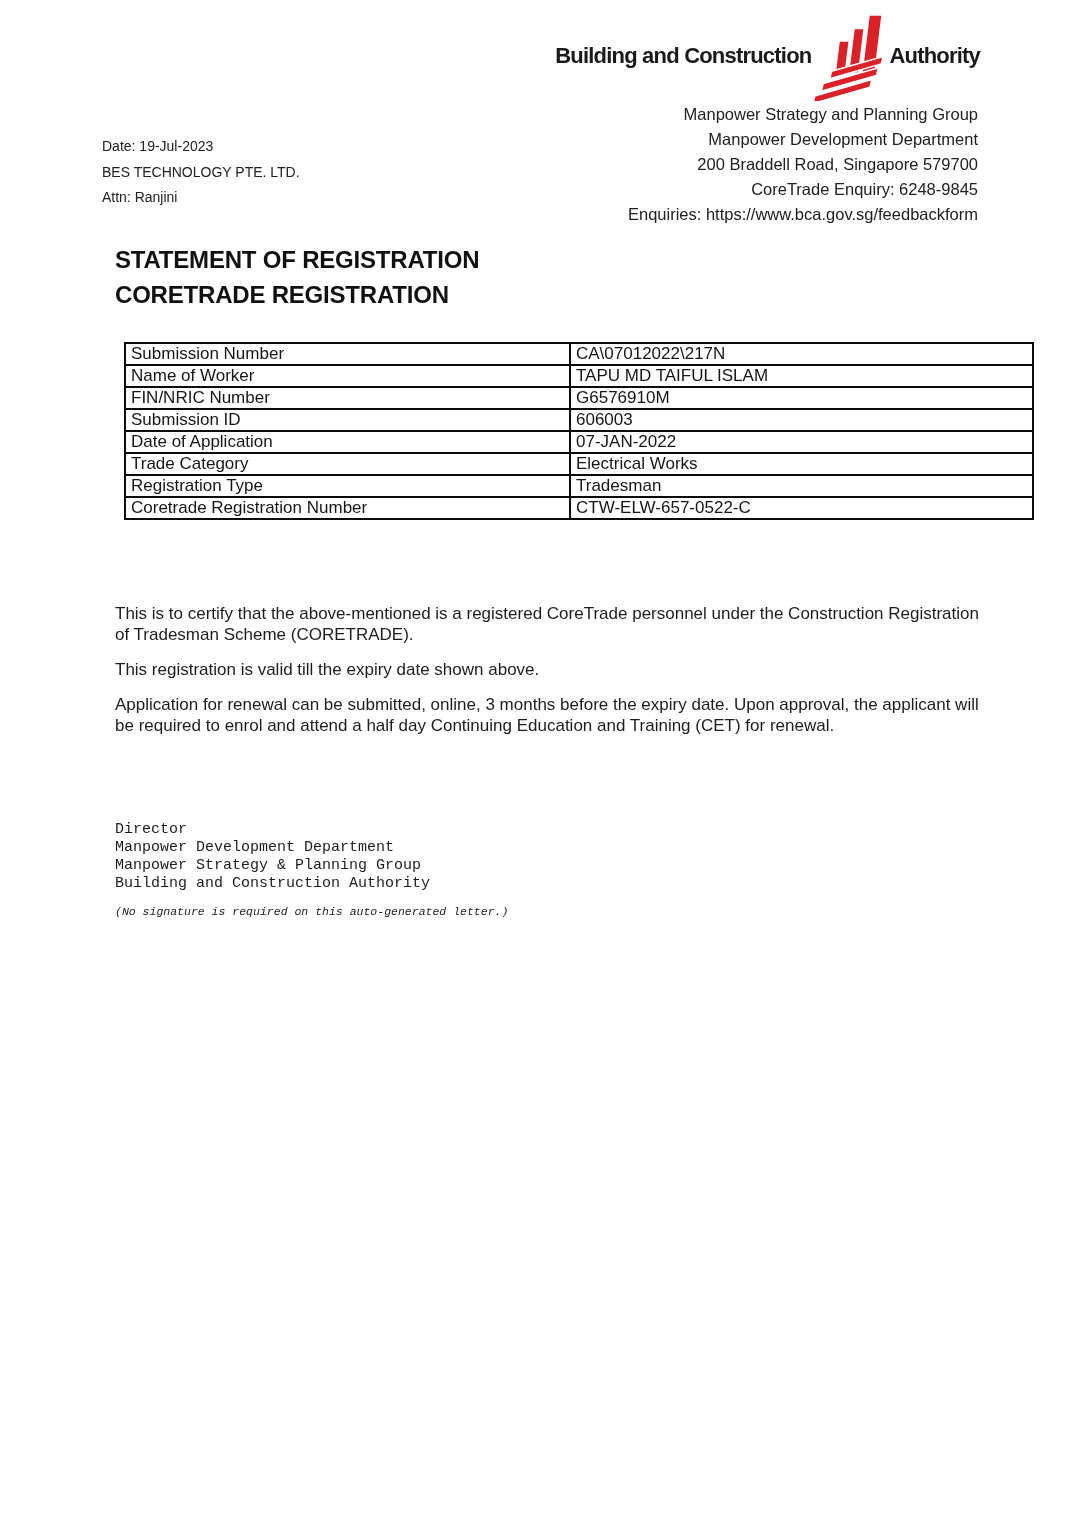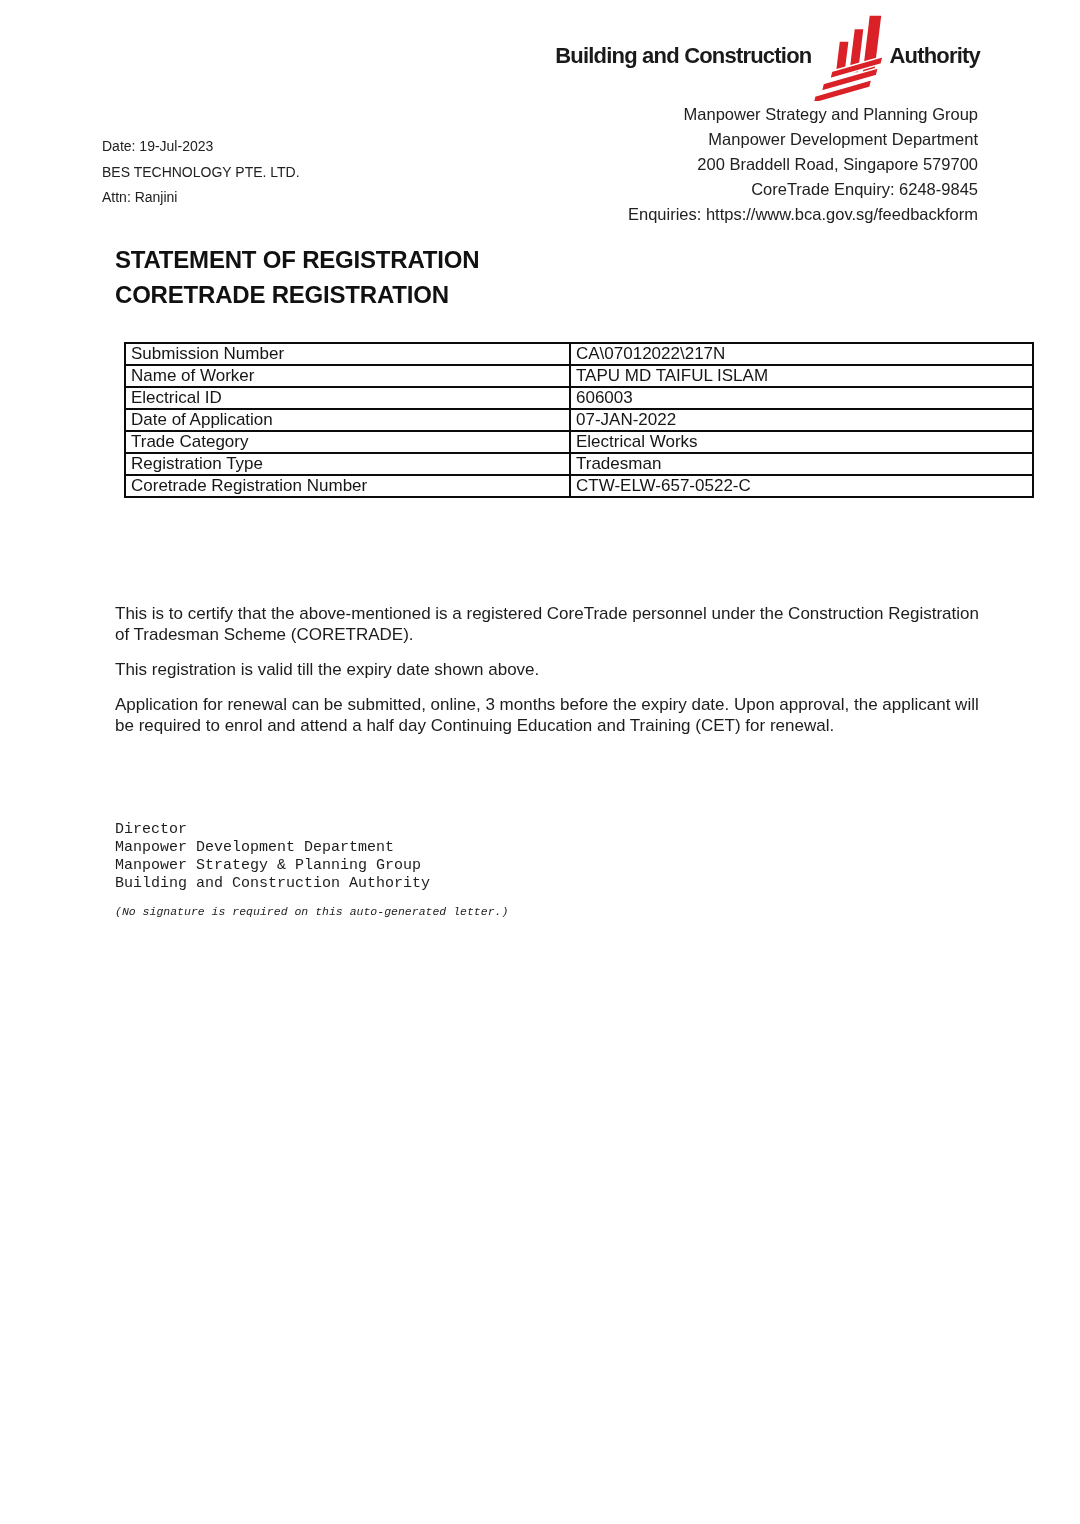--- a/index.html
+++ b/index.html
@@ -176,21 +176,25 @@
       <tbody>
         <tr>
           <td class="label-cell">Submission Number</td>
           <td class="value-cell">CA\07012022\217N</td>
         </tr>
         <tr>
           <td class="label-cell">Name of Worker</td>
           <td class="value-cell">TAPU MD TAIFUL ISLAM</td>
         </tr>
         <tr>
-          <td class="label-cell">Electrical ID</td>
+          <td class="label-cell">FIN/NRIC Number</td>
+          <td class="value-cell">G6576910M</td>
+        </tr>
+        <tr>
+          <td class="label-cell">Submission ID</td>
           <td class="value-cell">606003</td>
         </tr>
         <tr>
           <td class="label-cell">Date of Application</td>
           <td class="value-cell">07-JAN-2022</td>
         </tr>
         <tr>
           <td class="label-cell">Trade Category</td>
           <td class="value-cell">Electrical Works</td>
         </tr>

